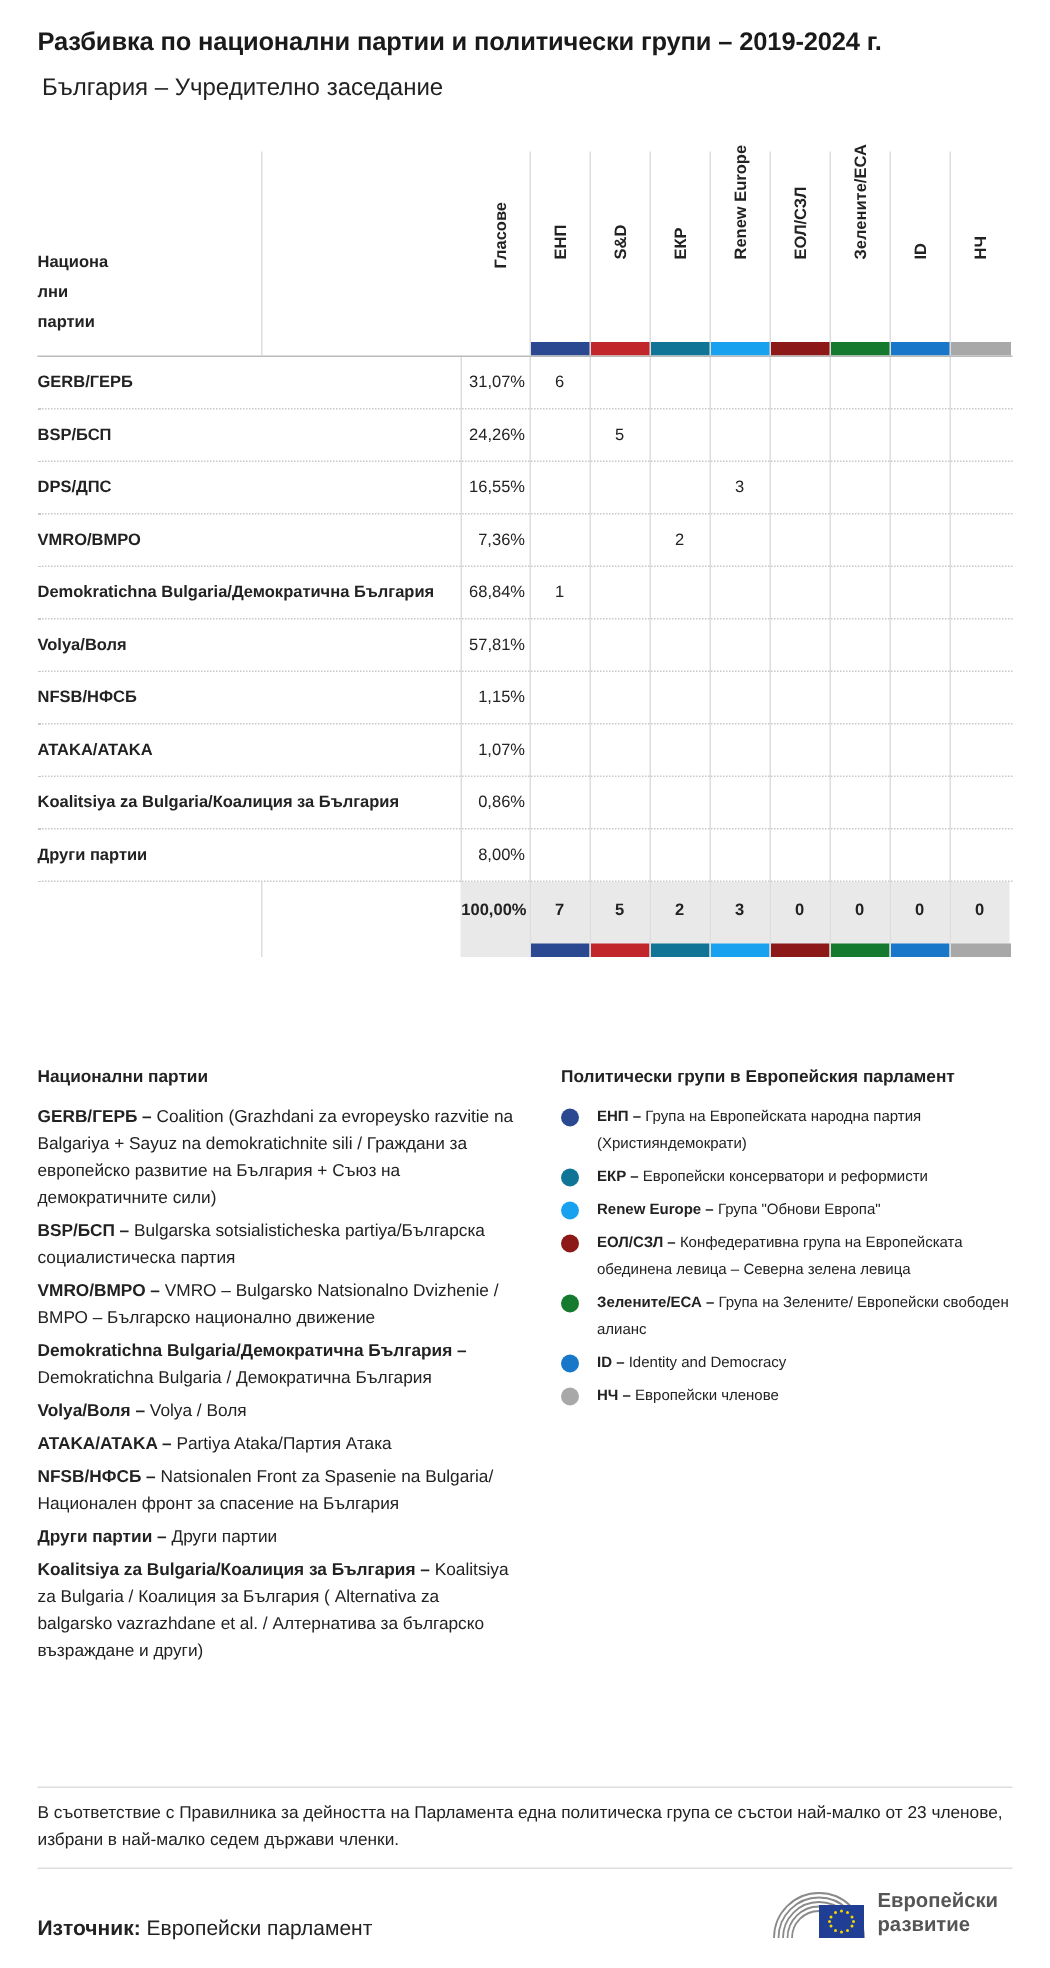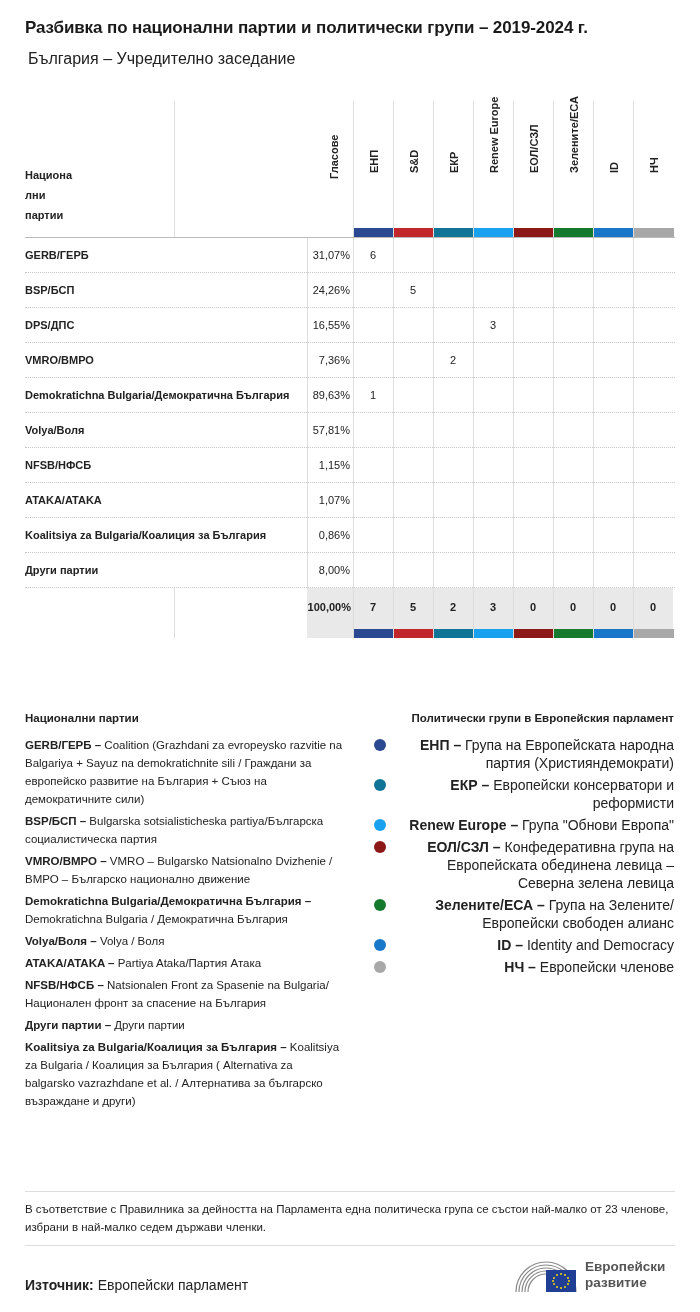--- a/index.html
+++ b/index.html
@@ -26,25 +26,25 @@
   .cell { position: absolute; top: 0; width: 40px; height: 35px; border-left: 1px solid #ddd; font-size: 11px; padding-top: 11px; padding-left: 16px; }
 
   .total { position: relative; height: 50px; border-top: 1px dotted #c8c8c8; }
   .total .v1 { position: absolute; left: 149px; top: 0; width: 1px; height: 50px; background: #ddd; }
   .total .tpct { position: absolute; left: 282px; top: 0; width: 46px; height: 50px; background: #e9e9e9; font-size: 11px; font-weight: 700; text-align: right; padding-top: 13px; padding-right: 2px; }
   .total .tcell { position: absolute; top: 0; width: 40px; height: 50px; background: #e9e9e9; border-left: 1px solid #ddd; font-size: 11px; font-weight: 700; padding-top: 13px; padding-left: 16px; }
   .total .tcell .bar { position: absolute; left: 0; bottom: 0; width: 40px; height: 9px; }
 
   
   .leg-left { position: absolute; left: 25px; top: 712px; width: 320px; }
-  .leg-right { position: absolute; left: 374px; top: 712px; width: 300px; text-align: right; }
+  .leg-right { position: absolute; left: 374px; top: 712px; width: 300px; }
   .leg-title { font-size: 11.5px; font-weight: 700; margin-bottom: 12px; }
   .leg-item { font-size: 11.5px; line-height: 18px; margin-bottom: 4px; color: #222; }
   .leg-item b { font-weight: 700; }
-  .gitem { position: relative; padding-left: 24px; font-size: 14px; line-height: 18px; margin-bottom: 4px; }
+  .gitem { position: relative; padding-left: 24px; font-size: 10px; line-height: 18px; margin-bottom: 4px; }
   .gitem .dot { position: absolute; left: 0; top: 3px; width: 12px; height: 12px; border-radius: 50%; }
 
   .note { position: absolute; left: 25px; top: 1191px; width: 650px; border-top: 1px solid #ddd; border-bottom: 1px solid #ddd; padding: 8px 0 9px 0; font-size: 11.5px; line-height: 18px; }
   .source { position: absolute; left: 25px; top: 1277px; font-size: 14px; }
   .source b { font-weight: 700; }
   .ep-logo { position: absolute; left: 514px; top: 1256px; width: 162px; height: 40px; }
   .ep-logo .txt { position: absolute; left: 71px; top: 3px; font-size: 13.5px; font-weight: 700; color: #555; line-height: 16px; }
 </style>
 </head>
 <body>
@@ -140,21 +140,21 @@
         <div class="cell" style="left:368px"></div>
         <div class="cell" style="left:408px">2</div>
         <div class="cell" style="left:448px"></div>
         <div class="cell" style="left:488px"></div>
         <div class="cell" style="left:528px"></div>
         <div class="cell" style="left:568px"></div>
         <div class="cell" style="left:608px"></div>
       </div>
       <div class="row">
         <div class="pname">Demokratichna Bulgaria/Демократична България</div>
-        <div class="pct">89,63%</div>
+        <div class="pct">68,84%</div>
         <div class="cell" style="left:328px">1</div>
         <div class="cell" style="left:368px"></div>
         <div class="cell" style="left:408px"></div>
         <div class="cell" style="left:448px"></div>
         <div class="cell" style="left:488px"></div>
         <div class="cell" style="left:528px"></div>
         <div class="cell" style="left:568px"></div>
         <div class="cell" style="left:608px"></div>
       </div>
       <div class="row">

